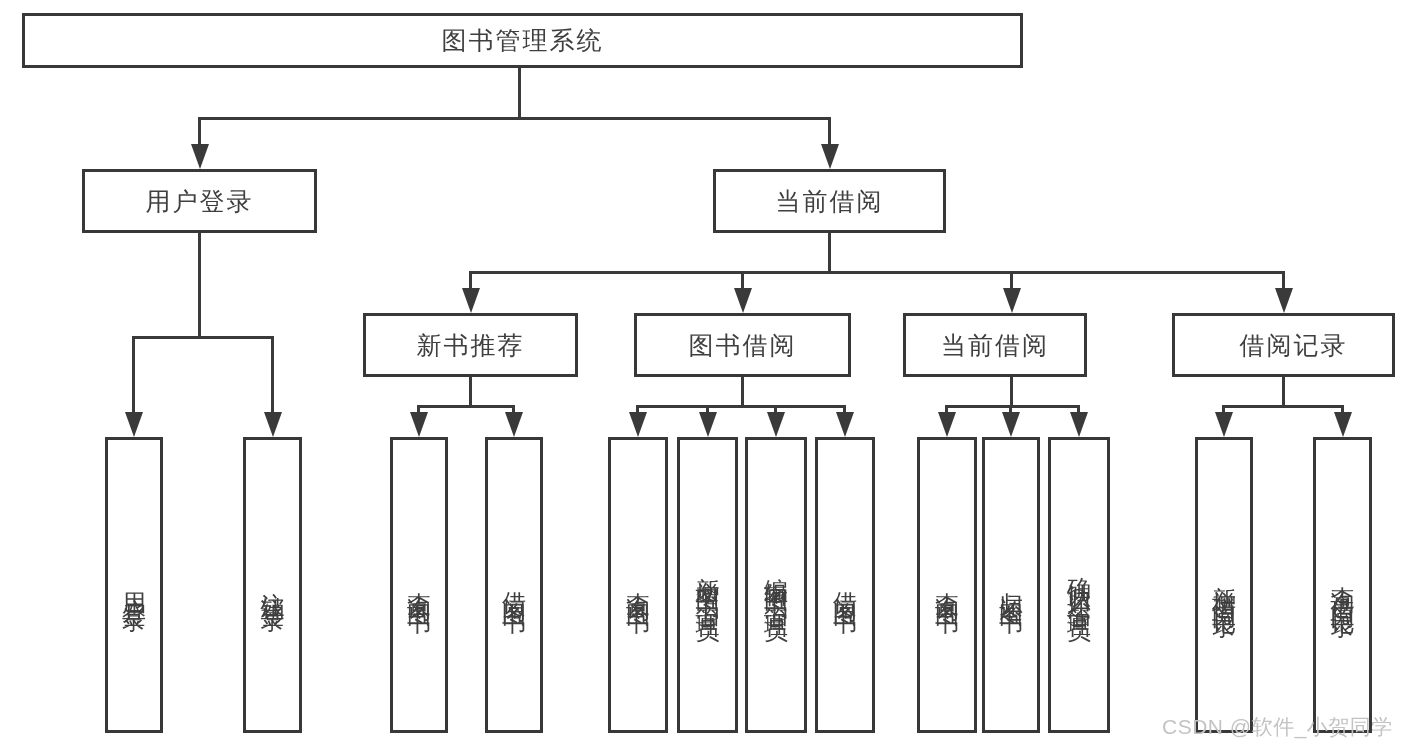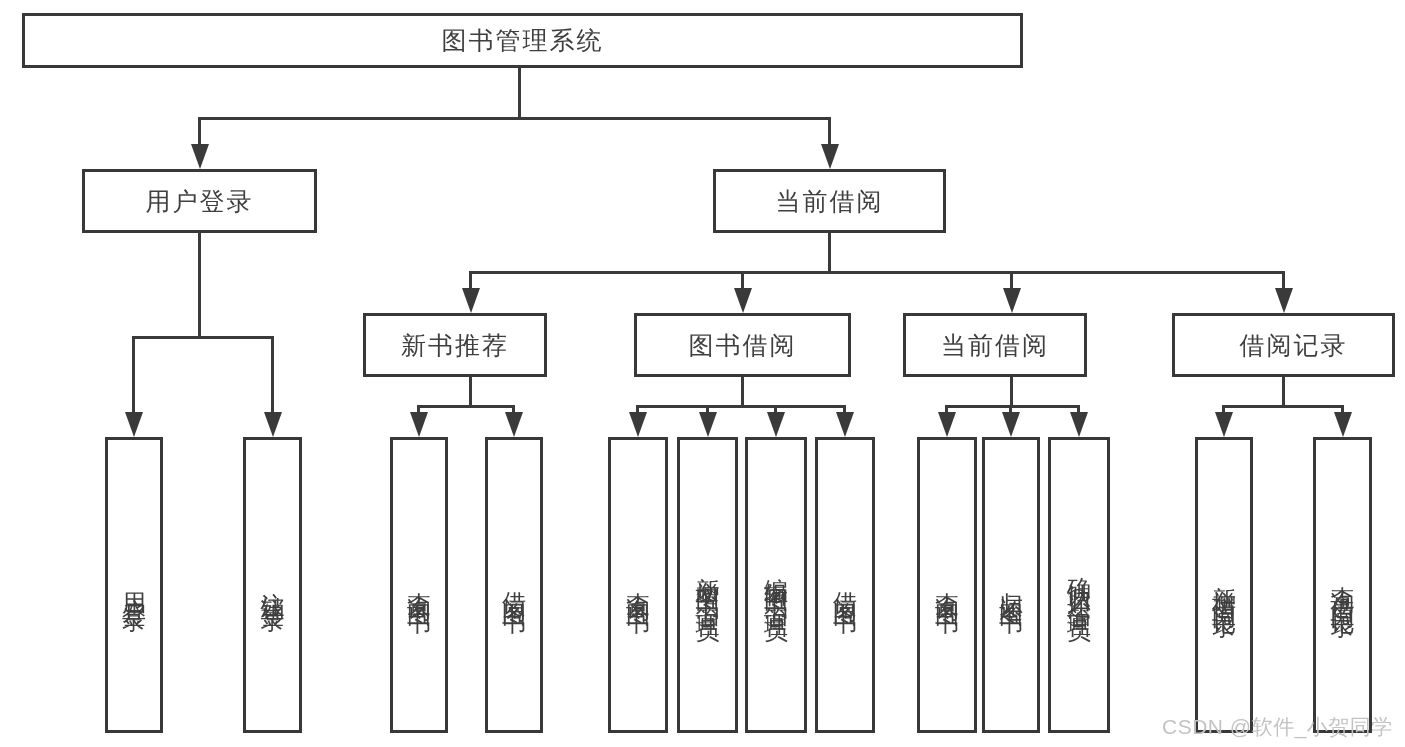--- a/index.html
+++ b/index.html
@@ -74,21 +74,21 @@
   </div>
 
   <div class="node" style="left:82px;top:169px;width:235px;height:64px;">
     <span class="lbl">用户登录</span>
   </div>
 
   <div class="node" style="left:713px;top:169px;width:233px;height:64px;">
     <span class="lbl">当前借阅</span>
   </div>
 
-  <div class="node" style="left:363px;top:313px;width:184px;height:64px;">
+  <div class="node" style="left:363px;top:313px;width:215px;height:64px;">
     <span class="lbl">新书推荐</span>
   </div>
 
   <div class="node" style="left:634px;top:313px;width:217px;height:64px;">
     <span class="lbl">图书借阅</span>
   </div>
 
   <div class="node" style="left:903px;top:313px;width:184px;height:64px;">
     <span class="lbl">当前借阅</span>
   </div>

